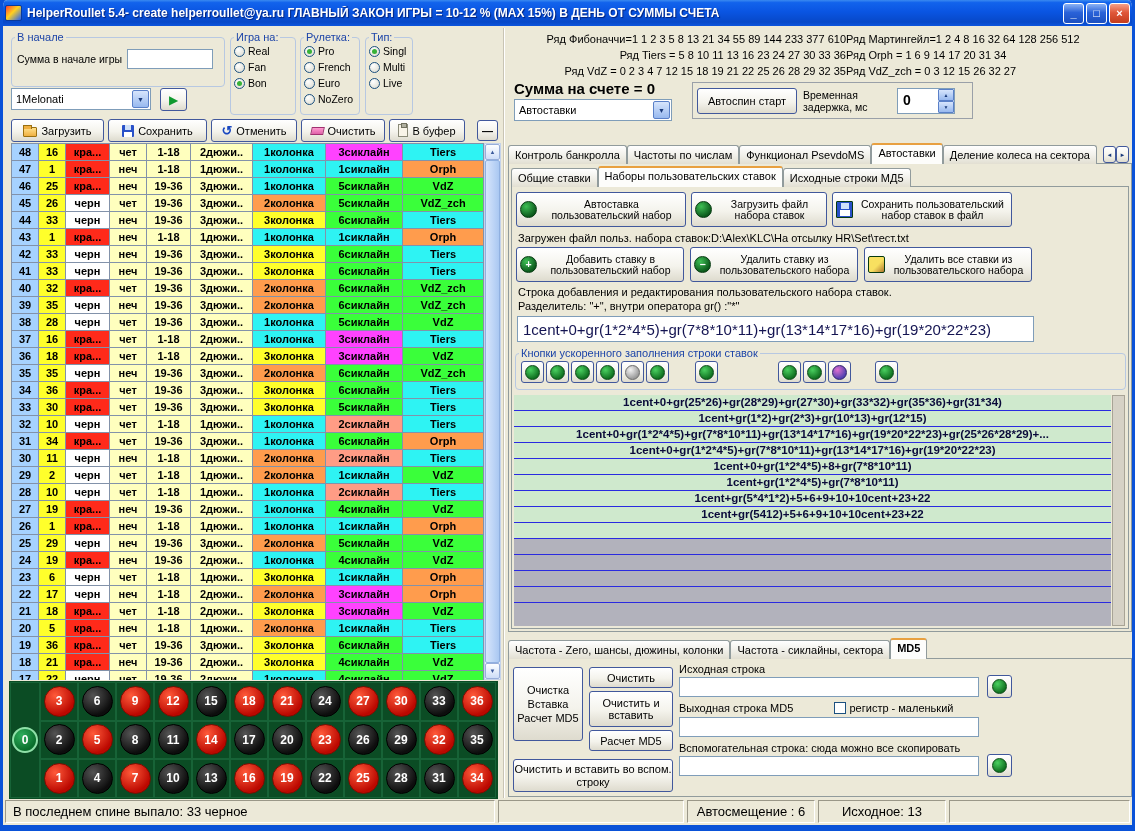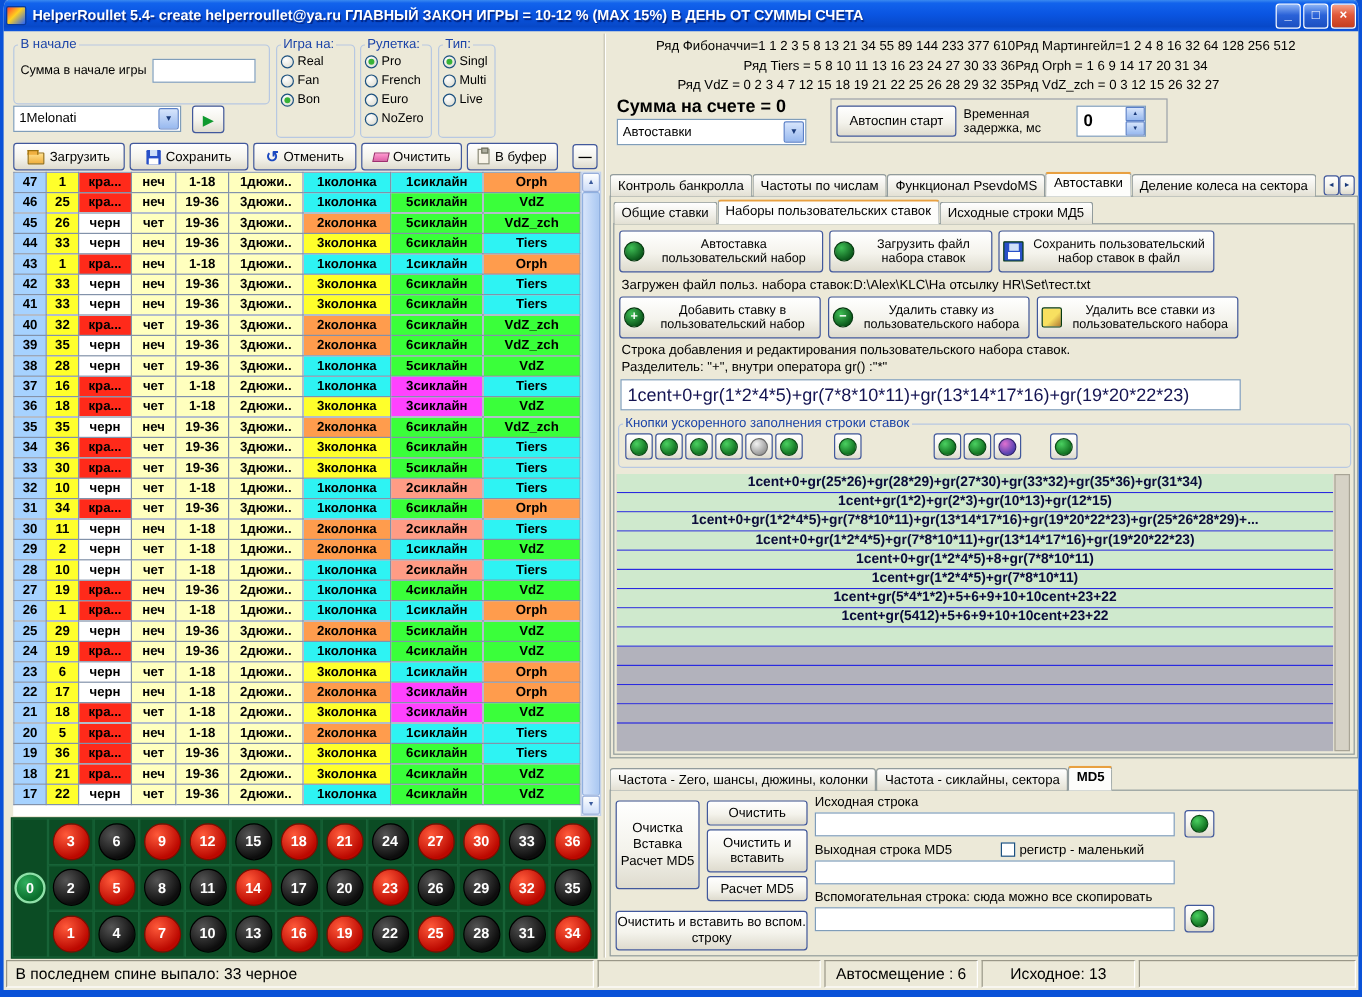--- a/index.html
+++ b/index.html
@@ -290,20 +290,31 @@
           <col style="width:44px">
           <col style="width:37px">
         <col style="width:44px">
           <col style="width:62px">
           <col style="width:73px">
           <col style="width:77px">
           <col style="width:81px">
       </colgroup>
       <tbody>
           <tr>
+            <td class="c-idx">48</td>
+            <td class="c-num">16</td>
+            <td class="c-red">кра...</td>
+            <td class="c-pale">чет</td>
+            <td class="c-pale">1-18</td>
+            <td class="c-pale">2дюжи..</td>
+            <td class="col1">1колонка</td>
+            <td class="six3">3сиклайн</td>
+            <td class="secT">Tiers</td>
+          </tr>
+          <tr>
             <td class="c-idx">47</td>
             <td class="c-num">1</td>
             <td class="c-red">кра...</td>
             <td class="c-pale">неч</td>
             <td class="c-pale">1-18</td>
             <td class="c-pale">1дюжи..</td>
             <td class="col1">1колонка</td>
             <td class="six1">1сиклайн</td>
             <td class="secO">Orph</td>
           </tr>

